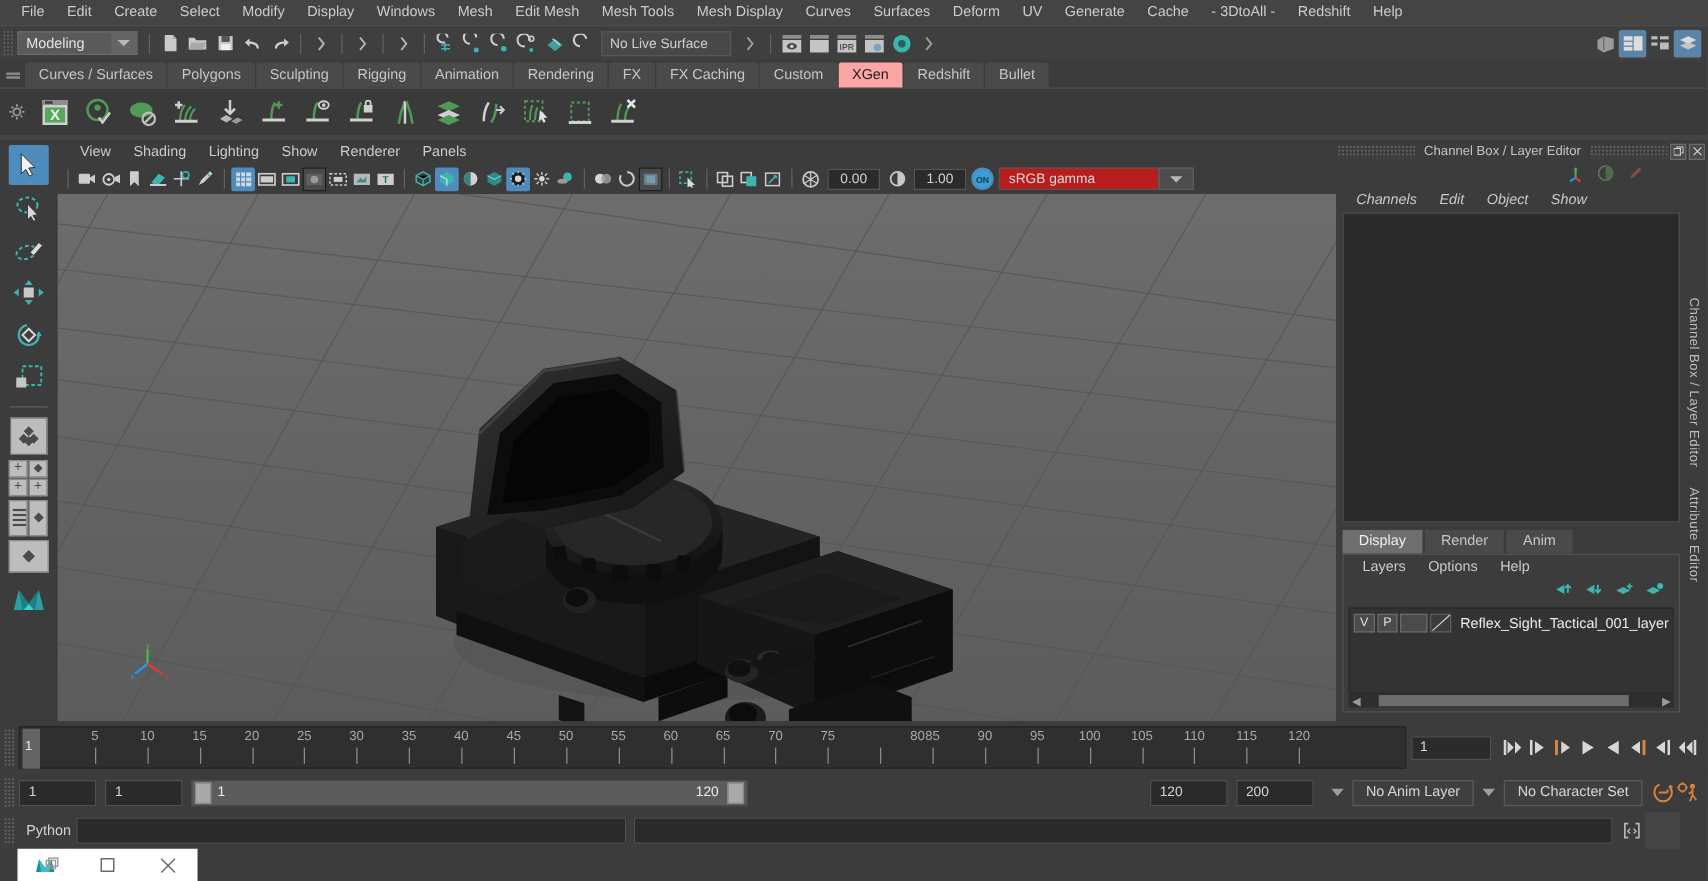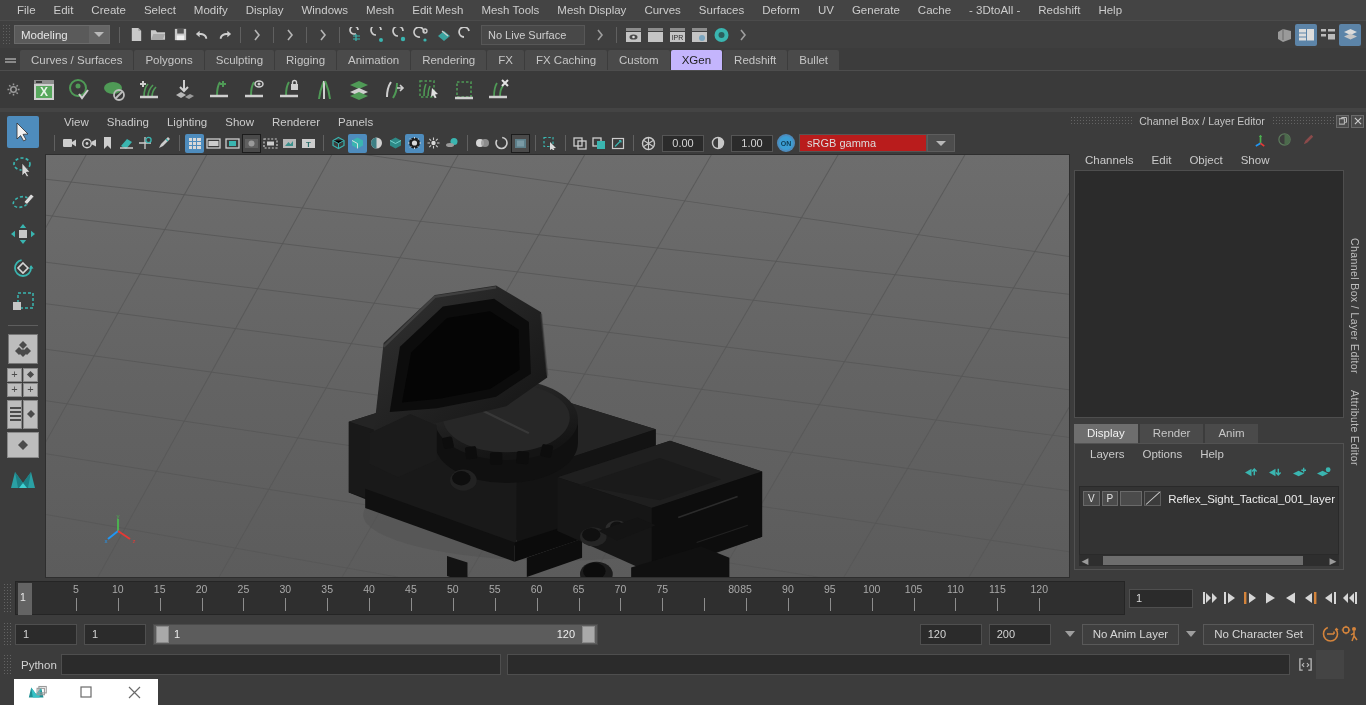--- a/index.html
+++ b/index.html
@@ -55,21 +55,21 @@
 
   
   .shelfbar{ height:22px; background:#3c3c3c; display:flex; align-items:flex-end; }
   .shelf-handle{ width:20px;height:22px; display:flex; align-items:center; justify-content:center;}
   .shelf-handle div{width:11px;height:2px;background:#8a8a8a;box-shadow:0 3px 0 #8a8a8a;}
   .shelftab{
     height:20px; line-height:20px; padding:0 11px; font-size:11.5px; color:#c6c6c6;
     background:#4a4a4a; margin-right:1px; border-top-left-radius:2px;border-top-right-radius:2px;
     cursor:default;
   }
-  .shelftab.active{ background:#c4b5fd; color:#1e1e1e; }
+  .shelftab.active{ background:#fca5a5; color:#1e1e1e; }
   .shelfrow{
     height:38px; background:#3a3a3a; display:flex; align-items:center; gap:1px;
     border-top:1px solid #4d4d4d;
   }
   .shelf-gear{ width:26px;height:38px;display:flex;align-items:center;justify-content:center;}
   .shelfitem{ width:34px;height:34px;display:flex;align-items:center;justify-content:center;cursor:default;}
 
   
   .body{ position:absolute; top:112px; left:0; width:1366px; height:466px; display:flex; }
 
@@ -107,21 +107,21 @@
   
   .rightdock{ width:296px; background:#3c3c3c; display:flex; flex-direction:column;}
   .cbtitle{ height:18px; display:flex; align-items:center; background:#3c3c3c; position:relative; }
   .dotfill{ flex:1; height:10px; background-image:radial-gradient(#636363 34%, transparent 35%);
             background-size:3px 3px;}
   .cbtitle .tt{ padding:0 7px; font-size:10.5px; color:#c4c4c4; white-space:nowrap;}
   .winbtn{ width:13px;height:13px;border:1px solid #6b6b6b;background:#4b4b4b;margin-left:2px;
            display:flex;align-items:center;justify-content:center;font-size:9px;color:#d0d0d0;}
   .cbicons{ height:20px; display:flex; align-items:center; justify-content:flex-end; gap:9px; padding-right:50px;}
   .cbmenu{ height:20px; display:flex; align-items:center; padding-left:6px;}
-  .cbmenu .cm{ padding:0 9px; font-size:11.5px; color:#cacaca; cursor:default;}
+  .cbmenu .cm{ padding:0 9px; font-size:11.5px; color:#cacaca; cursor:default;font-style:italic;}
   .cbpanel{ flex:0 0 auto; height:248px; margin:0 22px 0 4px; background:#2b2b2b; border:1px solid #4e4e4e;}
   .layertabs{ display:flex; margin:6px 22px 0 4px; align-items:flex-end; }
   .ltab{ height:19px; line-height:19px; padding:0 13px; font-size:11.5px; background:#4a4a4a; color:#c6c6c6;
          margin-right:2px; cursor:default;}
   .ltab.active{ background:#6e6e6e; color:#f0f0f0;}
   .layerbox{ flex:1; margin:0 22px 8px 4px; background:#3c3c3c; border:1px solid #525252; display:flex; flex-direction:column;}
   .lmenu{ height:19px; display:flex; align-items:center; padding-left:6px;}
   .lmenu .lm{ padding:0 9px; font-size:11.5px; color:#cacaca; cursor:default;}
   .lbtns{ height:20px; display:flex; align-items:center; justify-content:flex-end; gap:9px; padding-right:12px;}
   .layerlist{ flex:1; margin:3px 4px 0 4px; background:#333333; border:1px solid #2a2a2a; padding:3px;}

